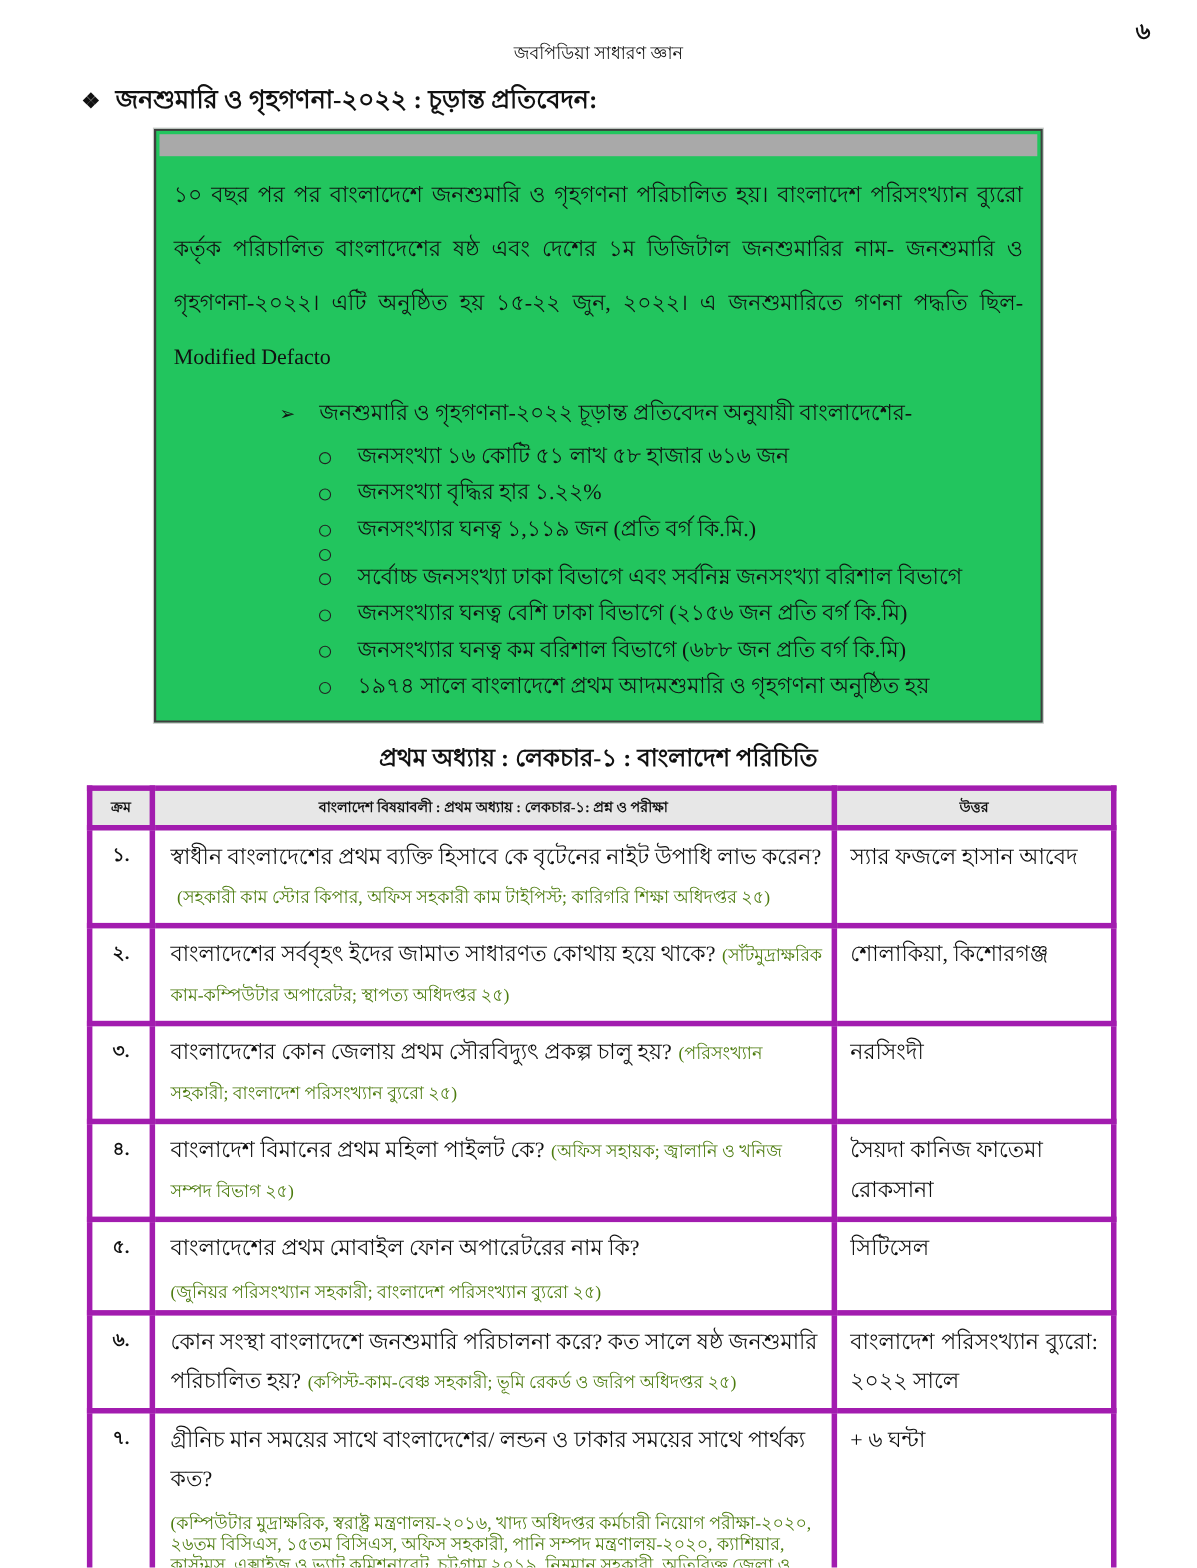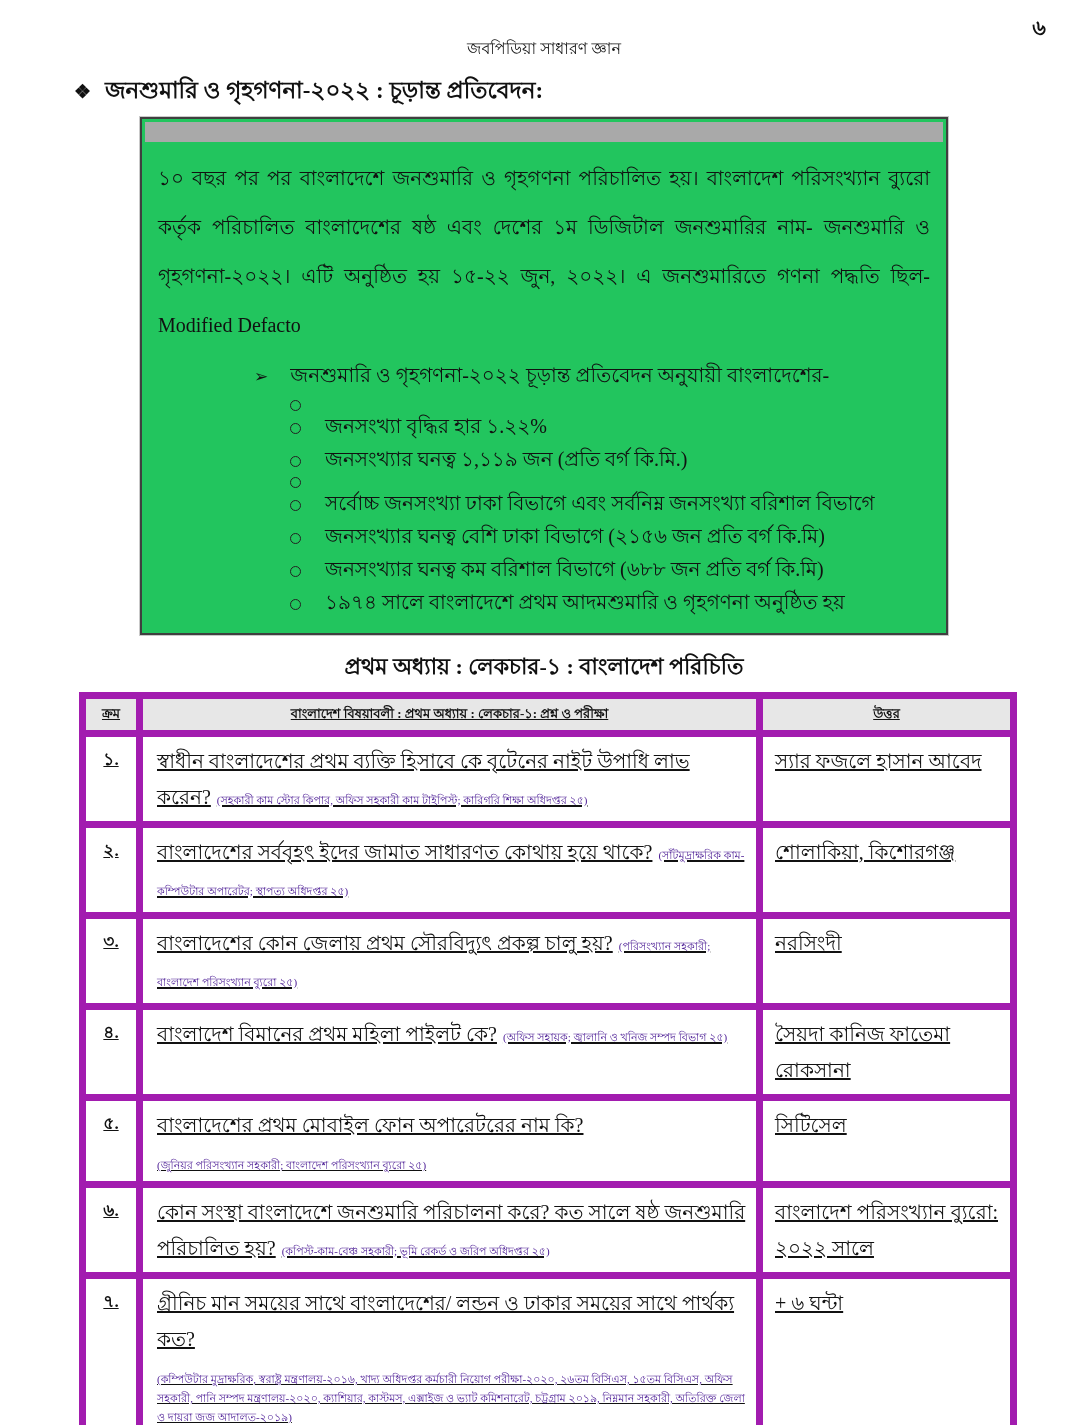--- a/index.html
+++ b/index.html
@@ -36,30 +36,30 @@
     display: inline-block; flex: 0 0 auto; position: relative; top: 1px;
   }
 
   
   .table-heading { text-align: center; font-size: 22px; font-weight: bold; margin: 14px 0 6px 0; }
   table.qa {
     margin-left: 79px; width: 931px;
     border-collapse: collapse; border: 1px solid #8f8f8f;
     table-layout: fixed;
   }
-  table.qa th, table.qa td { border: 7px solid #a21caf; vertical-align: top; text-decoration: underline; }
+  table.qa th, table.qa td { border: 5px solid #a21caf; vertical-align: top; }
   table.qa th { background: #e7e7e7; font-size: 13px; font-weight: bold; padding: 5px 4px; text-align: center; }
   col.c-sl { width: 57px; }
   col.c-q  { width: 620px; }
   col.c-a  { width: 254px; }
   td.sl { text-align: center; font-size: 17px; font-weight: bold; padding-top: 9px; }
   td.q  { font-size: 20px; padding: 6px 8px 6px 14px; line-height: 36px; }
   td.a  { font-size: 20px; padding: 6px 6px 6px 12px; line-height: 36px; }
   td.a.justify { text-align: justify; padding-right: 12px; }
-  .src { font-size: 11px; color: #4c1d95; line-height: 20px; }
+  .src { font-size: 16px; color: #4d7c0f; line-height: 20px; }
   .src.block { display: block; margin-top: 13px; line-height: 19px; }
   .src.inline { margin-left: 6px; }
 </style>
 </head>
 <body>
 
 <div class="doc-header">
   <div class="doc-header-title">জবপিডিয়া সাধারণ জ্ঞান</div>
   <div class="page-number">৬</div>
 </div>
@@ -72,20 +72,21 @@
 <div class="census-box">
   <div class="gray-strip"></div>
   <div class="census-para">১০ বছর পর পর বাংলাদেশে জনশুমারি ও গৃহগণনা পরিচালিত হয়। বাংলাদেশ পরিসংখ্যান ব্যুরো কর্তৃক পরিচালিত বাংলাদেশের ষষ্ঠ এবং দেশের ১ম ডিজিটাল জনশুমারির নাম- জনশুমারি ও গৃহগণনা-২০২২। এটি অনুষ্ঠিত হয় ১৫-২২ জুন, ২০২২। এ জনশুমারিতে গণনা পদ্ধতি ছিল- Modified Defacto</div>
   <div class="arrow-line">
     <span class="arrow-glyph">➢</span>
     <span>জনশুমারি ও গৃহগণনা-২০২২ চূড়ান্ত প্রতিবেদন অনুযায়ী বাংলাদেশের-</span>
   </div>
   <ul class="census-bullets">
     <li>
         <span class="o-bullet"></span>
+        <span>জনসংখ্যা ১৬ কোটি ৫১ লাখ ৫৮ হাজার ৬১৬ জন</span>
       </li>
     <li>
         <span class="o-bullet"></span>
         <span>জনসংখ্যা বৃদ্ধির হার ১.২২%</span>
       </li>
     <li>
         <span class="o-bullet"></span>
         <span>জনসংখ্যার ঘনত্ব ১,১১৯ জন (প্রতি বর্গ কি.মি.)</span>
       </li>
     <li>

